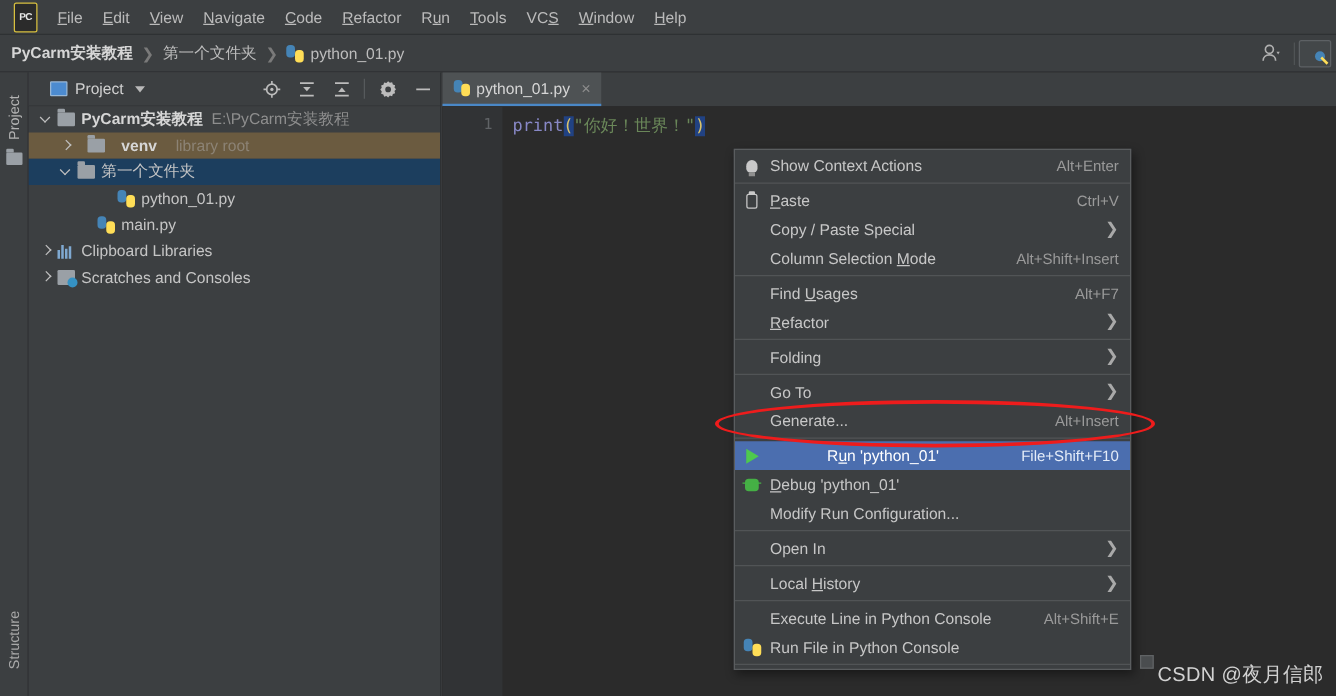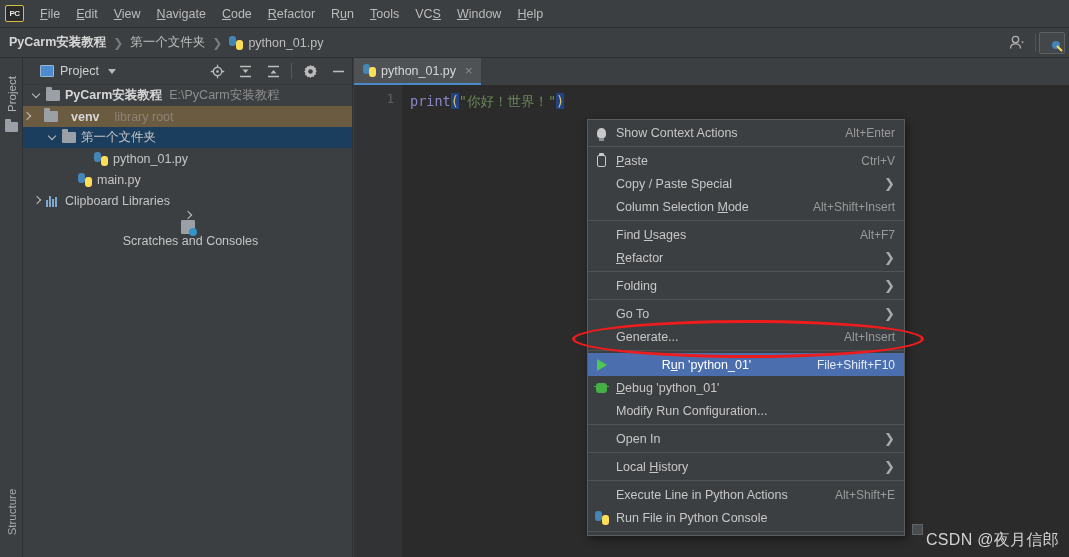--- a/index.html
+++ b/index.html
@@ -12,21 +12,21 @@
   }
   #app { position: relative; width: 1069px; height: 557px; background: #3c3f41; }
 
   
   .menubar {
     position: absolute; top: 0; left: 0; width: 1069px; height: 28px;
     background: #3c3f41; display: flex; align-items: center;
     border-bottom: 1px solid #2e3133;
   }
   .pc-logo {
-    width: 19px; height: 17px; margin-left: 5px; margin-right: 8px;
+    width: 19px; height: 24px; margin-left: 11px; margin-right: 8px;
     background: #2b2b2b; border: 1px solid #d8c03f; border-radius: 2px;
     color: #e8e8e8; font-size: 8px; font-weight: bold;
     display: flex; align-items: center; justify-content: center;
     letter-spacing: -0.5px;
   }
   .menuitem {
     color: #bbbbbb; font-size: 12.5px; padding: 3px 8px; cursor: default;
     white-space: nowrap;
   }
   .menuitem .mn { text-decoration: underline; }
@@ -343,21 +343,21 @@
         </div>
       </div>
     </div>
     <div class="tree" id="tree">
         <div class="trow" style="padding-left: 10px;">
           <span class="arrow open"></span>
           <span class="folder"></span>
           <span class="tlabel bold">PyCarm安装教程</span>
           <span class="tdim">E:\PyCarm安装教程</span>
         </div>
-        <div class="trow sel-brown" style=" gap: 8px;">
+        <div class="trow sel-brown" style="padding-left: 26px; gap: 8px;">
           <span class="arrow"></span>
           <span class="folder"></span>
           <span class="tlabel bold">venv</span>
           <span class="tdim2">library root</span>
         </div>
         <div class="trow sel-blue" style="padding-left: 26px;">
           <span class="arrow open"></span>
           <span class="folder"></span>
           <span class="tlabel">第一个文件夹</span>
         </div>
@@ -380,21 +380,21 @@
         <div class="trow" style="padding-left: 10px;">
           <span class="arrow"></span>
           <span class="libicon">
             <i style="height:7px"></i>
             <i style="height:11px"></i>
             <i style="height:8px"></i>
             <i style="height:10px"></i>
           </span>
           <span class="tlabel">Clipboard Libraries</span>
         </div>
-        <div class="trow" style="padding-left: 10px; flex-direction: column;">
+        <div class="trow" style="padding-left: 10px;">
           <span class="arrow"></span>
           <span class="scicon"></span>
           <span class="tlabel">Scratches and Consoles</span>
         </div>
       </div>
   </div>
 
   <div class="editor-area">
     <div class="tabbar">
       <div class="tab">
@@ -494,21 +494,21 @@
       </div>
       <div class="msep"></div>
       <div class="mrow">
         <span class="micon"></span>
         <span class="mtext">Local <span class="mn">H</span>istory</span>
         <span class="msub">❯</span>
       </div>
       <div class="msep"></div>
       <div class="mrow">
         <span class="micon"></span>
-        <span class="mtext">Execute Line in Python Actions</span>
+        <span class="mtext">Execute Line in Python Console</span>
         <span class="mshort">Alt+Shift+E</span>
       </div>
       <div class="mrow">
         <span class="micon">
           <span class="ic-py">
             <i class="b1"></i>
             <i class="b2"></i>
           </span>
         </span>
         <span class="mtext">Run File in Python Console</span>

